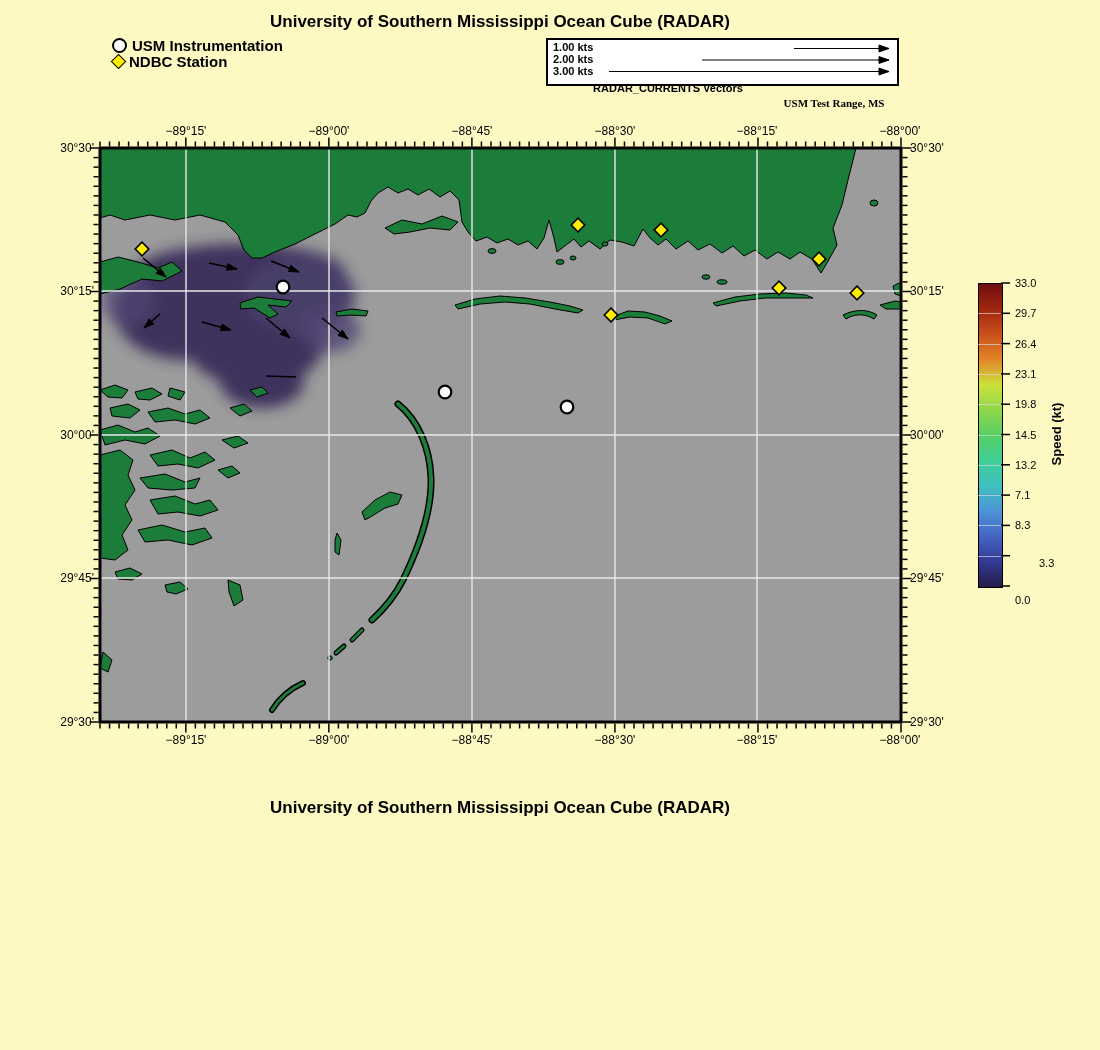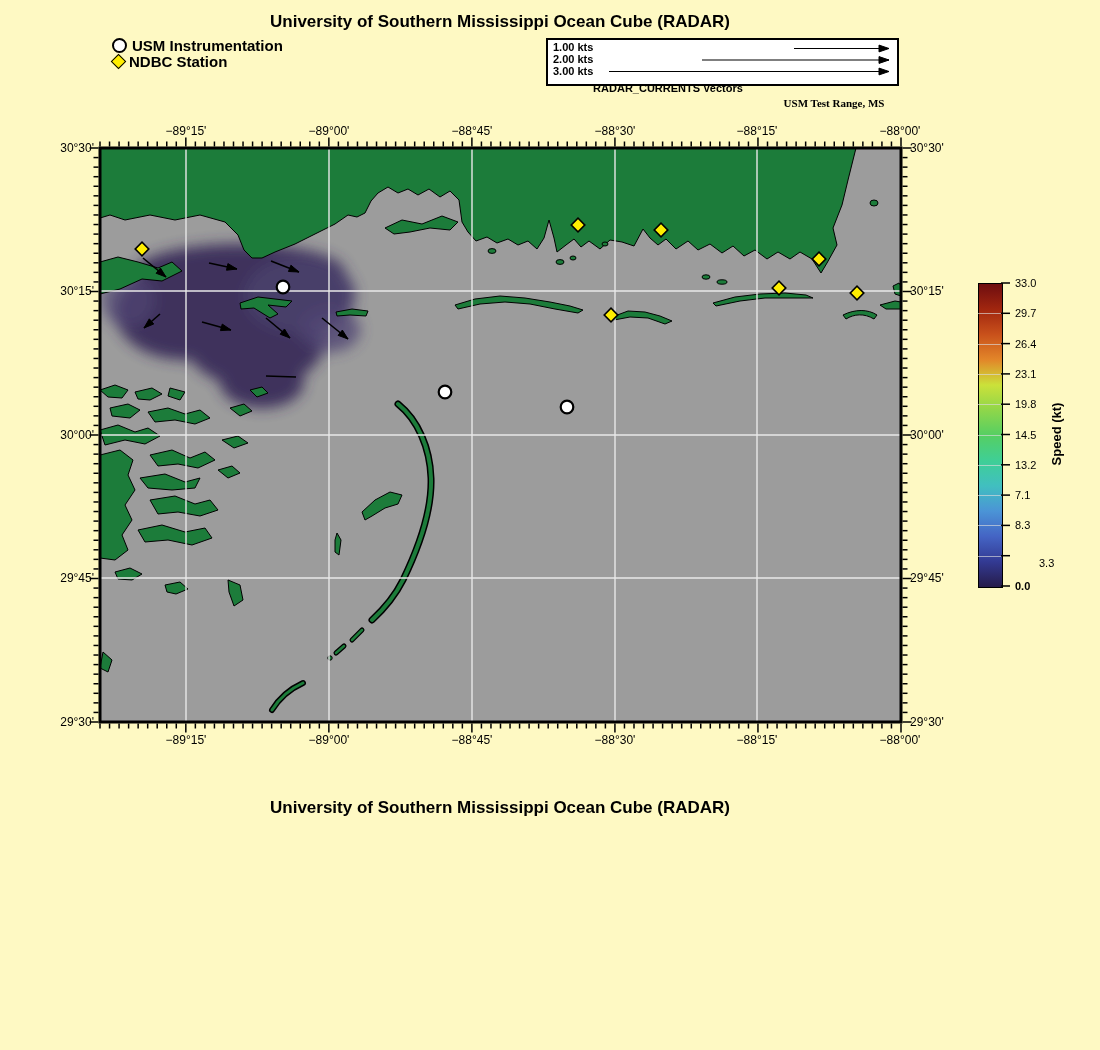--- a/index.html
+++ b/index.html
@@ -515,21 +515,21 @@
     <div class="y-tick-label y-tick-label-left" style="left:94px;top:148px;">30°30'</div>
     <div class="y-tick-label y-tick-label-right" style="left:910px;top:148px;">30°30'</div>
     <div class="y-tick-label y-tick-label-left" style="left:94px;top:291px;">30°15'</div>
     <div class="y-tick-label y-tick-label-right" style="left:910px;top:291px;">30°15'</div>
     <div class="y-tick-label y-tick-label-left" style="left:94px;top:435px;">30°00'</div>
     <div class="y-tick-label y-tick-label-right" style="left:910px;top:435px;">30°00'</div>
     <div class="y-tick-label y-tick-label-left" style="left:94px;top:578px;">29°45'</div>
     <div class="y-tick-label y-tick-label-right" style="left:910px;top:578px;">29°45'</div>
     <div class="y-tick-label y-tick-label-left" style="left:94px;top:722px;">29°30'</div>
     <div class="y-tick-label y-tick-label-right" style="left:910px;top:722px;">29°30'</div>
-    <div class="cb-tick-label" style="left:1015px;top:586px;font-weight:bold;">0.0</div>
+    <div class="cb-tick-label" style="left:1015px;top:600px;">0.0</div>
     <div class="cb-tick-label" style="left:1039px;top:555.7px;margin-top:7px;">3.3</div>
     <div style="position:absolute;left:978px;top:555.7px;width:23px;height:1px;background:rgba(220,220,220,0.65);"></div>
     <div class="cb-tick-label" style="left:1015px;top:525.4px;">8.3</div>
     <div style="position:absolute;left:978px;top:525.4px;width:23px;height:1px;background:rgba(220,220,220,0.65);"></div>
     <div class="cb-tick-label" style="left:1015px;top:495.1px;">7.1</div>
     <div style="position:absolute;left:978px;top:495.1px;width:23px;height:1px;background:rgba(220,220,220,0.65);"></div>
     <div class="cb-tick-label" style="left:1015px;top:464.8px;">13.2</div>
     <div style="position:absolute;left:978px;top:464.8px;width:23px;height:1px;background:rgba(220,220,220,0.65);"></div>
     <div class="cb-tick-label" style="left:1015px;top:434.5px;">14.5</div>
     <div style="position:absolute;left:978px;top:434.5px;width:23px;height:1px;background:rgba(220,220,220,0.65);"></div>

